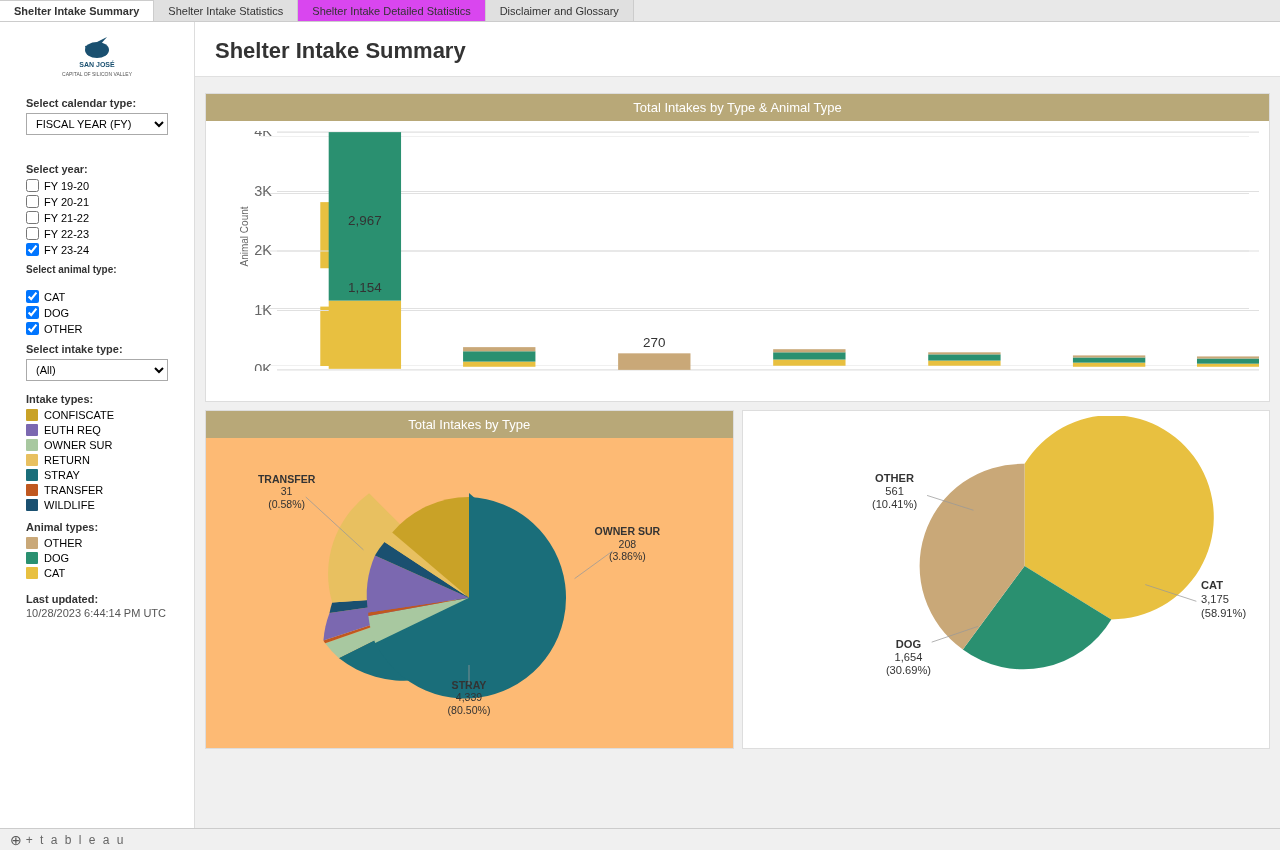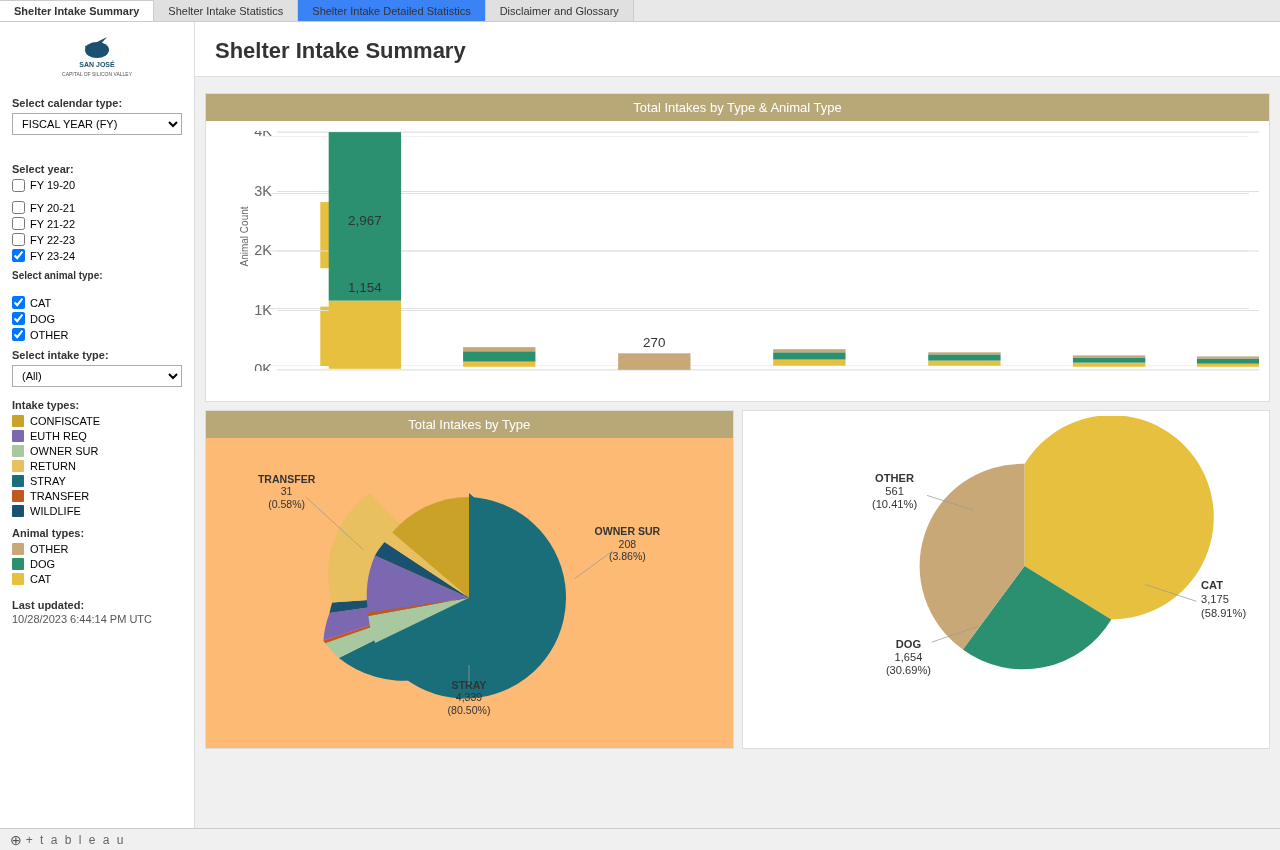--- a/index.html
+++ b/index.html
@@ -11,31 +11,31 @@
 </head>
 <body>
 
 <div style="display:flex; background:#e8e8e8; border-bottom:1px solid #ccc; height:22px;">
   <div style="padding:3px 14px; font-size:11px; cursor:pointer; border-right:1px solid #ccc; display:flex; align-items:center; background:#fff; color:#333; font-weight:bold; border-top:1px solid #ccc;">
     <span>Shelter Intake Summary</span>
   </div>
   <div style="padding:3px 14px; font-size:11px; cursor:pointer; border-right:1px solid #ccc; display:flex; align-items:center; background:#e0e0e0; color:#333;">
     <span>Shelter Intake Statistics</span>
   </div>
-  <div style="padding:3px 14px; font-size:11px; cursor:pointer; border-right:1px solid #ccc; display:flex; align-items:center; background:#3b82f6; color:#333;">
+  <div style="padding:3px 14px; font-size:11px; cursor:pointer; border-right:1px solid #ccc; display:flex; align-items:center; background:#d946ef; color:#333;">
     <span>Shelter Intake Detailed Statistics</span>
   </div>
   <div style="padding:3px 14px; font-size:11px; cursor:pointer; border-right:1px solid #ccc; display:flex; align-items:center; background:#e0e0e0; color:#333;">
     <span>Disclaimer and Glossary</span>
   </div>
 </div>
 
 <div class="main">
 
-  <div style="width:195px; min-width:195px; background:#fff; border-right:1px solid #ddd; padding:10px 12px; overflow-y:auto; height:806px;">
+  <div style="width:195px; min-width:195px; background:#fff; border-right:1px solid #ddd; padding:10px 26px; overflow-y:auto; height:806px;">
 
     
     <div style="display:flex; justify-content:center; margin-bottom:10px;">
       <div style="width:80px; height:55px; position:relative; display:flex; flex-direction:column; align-items:center;">
 
         <svg width="80" height="55" viewBox="0 0 80 55">
 
           <ellipse cx="40" cy="18" rx="12" ry="8" fill="#1a5070"></ellipse>
           <polygon points="40,10 50,5 42,14" fill="#1a5070"></polygon>
           <polygon points="28,14 38,12 30,20" fill="#1a5070"></polygon>
@@ -51,21 +51,21 @@
       <span>Select calendar type:</span>
     </div>
     <select style="width:100%; padding:3px 5px; font-size:11px; border:1px solid #aaa; background:#fff; margin-bottom:8px;">
       <option>FISCAL YEAR (FY)</option>
     </select>
 
     
     <div style="font-size:11px; font-weight:bold; color:#333; margin-bottom:4px;margin-top:20px;">
       <span>Select year:</span>
     </div>
-    <div style="display:flex; gap:5px; margin-bottom:9px; font-size:11px;">
+    <div style="display:flex; align-items:center; gap:5px; margin-bottom:3px; font-size:11px;">
       <input type="checkbox" style=""> 
         <span>FY 19-20</span>
     </div>
     <div style="display:flex; align-items:center; gap:5px; margin-bottom:3px; font-size:11px;">
       <input type="checkbox" style=""> 
         <span>FY 20-21</span>
     </div>
     <div style="display:flex; align-items:center; gap:5px; margin-bottom:3px; font-size:11px;">
       <input type="checkbox" style=""> 
         <span>FY 21-22</span>

